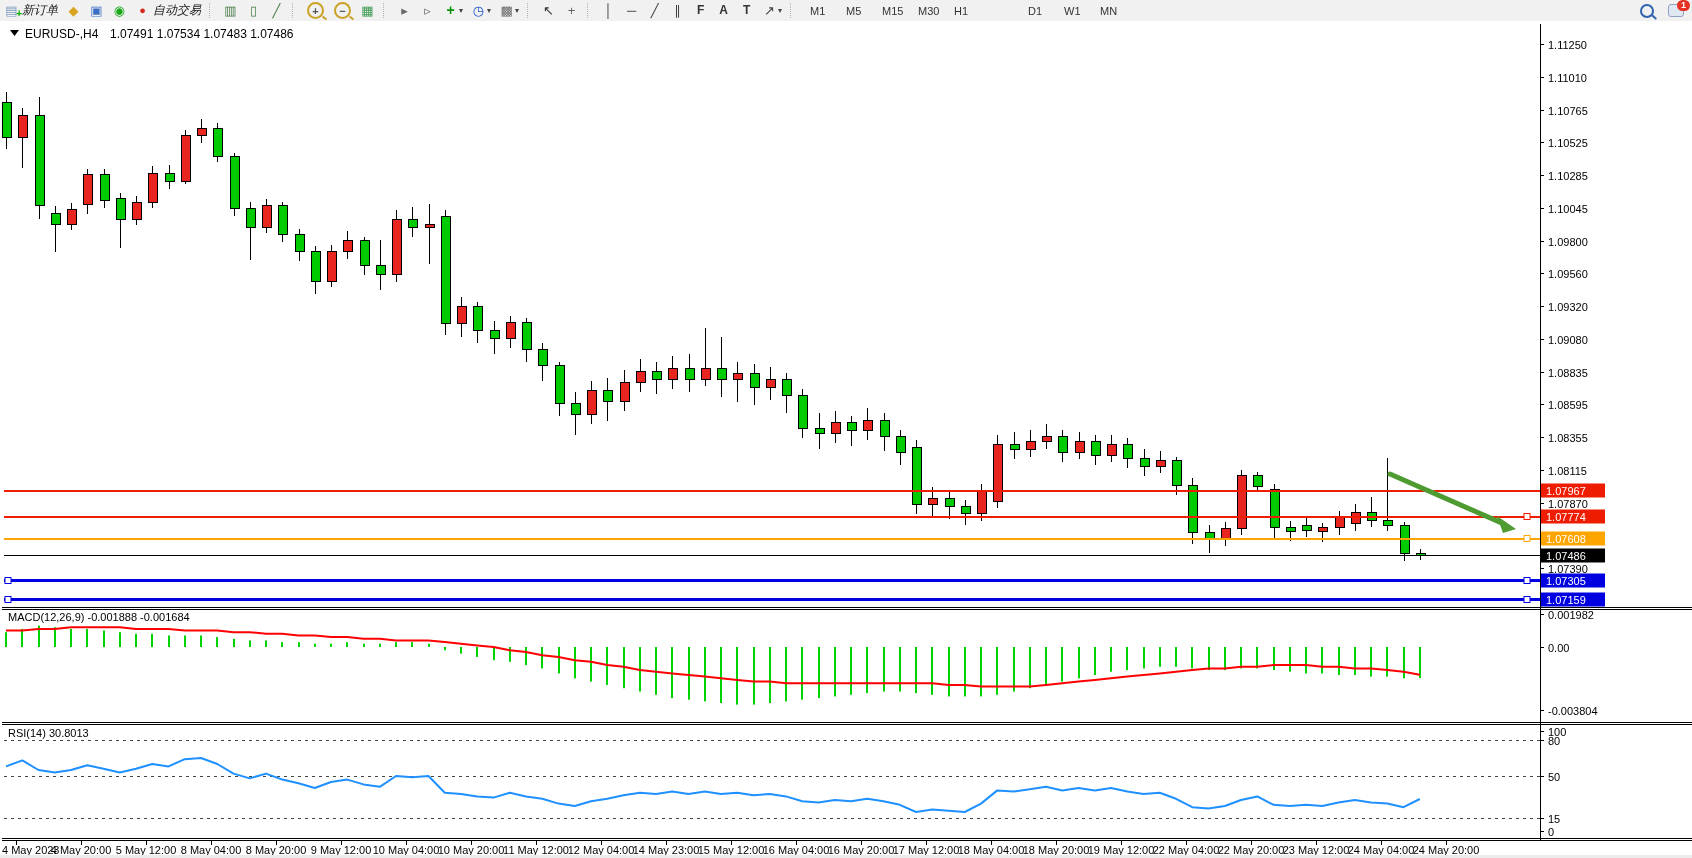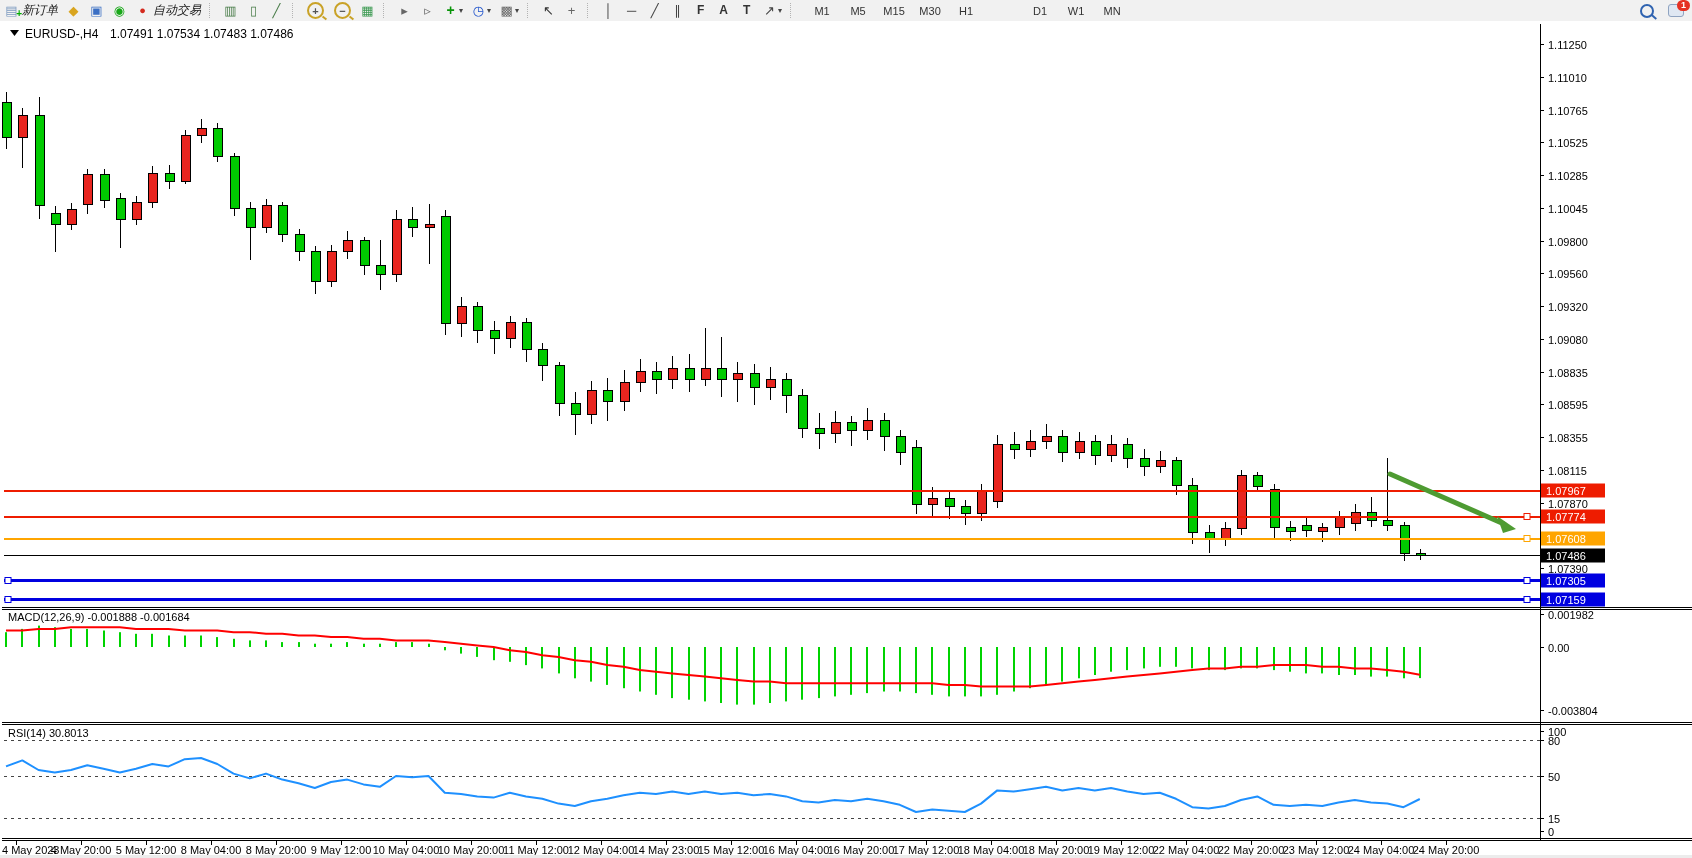--- a/index.html
+++ b/index.html
@@ -26,21 +26,21 @@
   .ic.cursor{color:#333;}
   .ic.linetool{color:#444;}
   .ic.fibo,.ic.textic{color:#333;font-weight:bold;font-size:12px;}
   .caret{font-size:8px;color:#444;margin-left:1px;}
   .mag{display:inline-flex;align-items:center;justify-content:center;width:13px;height:13px;
     border:2px solid #c9a227;border-radius:50%;font-size:11px;font-weight:bold;color:#555;
     position:relative;margin:0 1px;}
   .mag::after{content:"";position:absolute;width:5px;height:2px;background:#c9a227;
     right:-5px;bottom:-2px;transform:rotate(40deg);}
   .tf-group{display:flex;align-items:center;margin-left:4px;}
-  .tfbtn{min-width:24px;padding:1px 4px;text-align:center;font-size:11px;color:#333;
+  .tfbtn{min-width:24px;padding:1px 4px;text-align:left;font-size:11px;color:#333;
     border:1px solid transparent;margin:0 1px;cursor:default;}
   .tfbtn.active{background:#22c55e;border:2px solid #a3a3a3;box-shadow:inset 0 0 2px #ddd;margin-top:48px;}
   .tb-right{margin-left:auto;display:flex;align-items:center;margin-right:8px;}
   .searchmag{width:10px;height:10px;border:2px solid #2f63b0;border-radius:50%;position:relative;margin-right:14px;}
   .searchmag::after{content:"";position:absolute;width:6px;height:2px;background:#2f63b0;
     right:-5px;bottom:-2px;transform:rotate(40deg);}
   .chatic{width:14px;height:11px;background:#dfe7f2;border:1px solid #8fa3c0;border-radius:3px;position:relative;}
   .badge{position:absolute;top:-5px;right:-7px;min-width:11px;height:11px;border-radius:6px;
     background:#e53022;color:#fff;font-size:9px;font-weight:bold;text-align:center;line-height:11px;padding:0 1px;}
   

